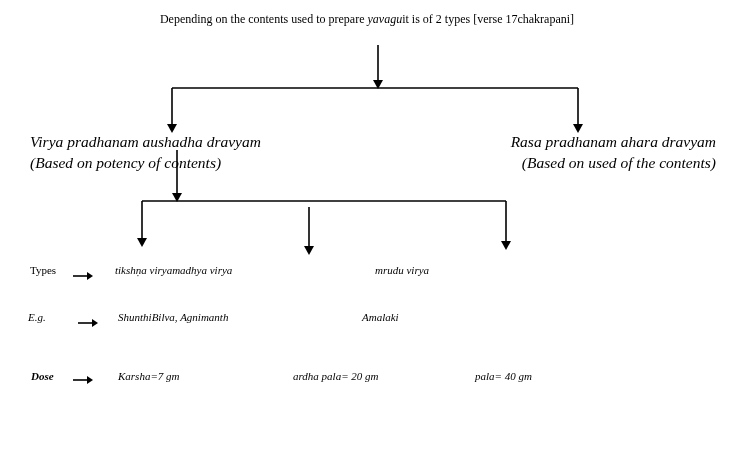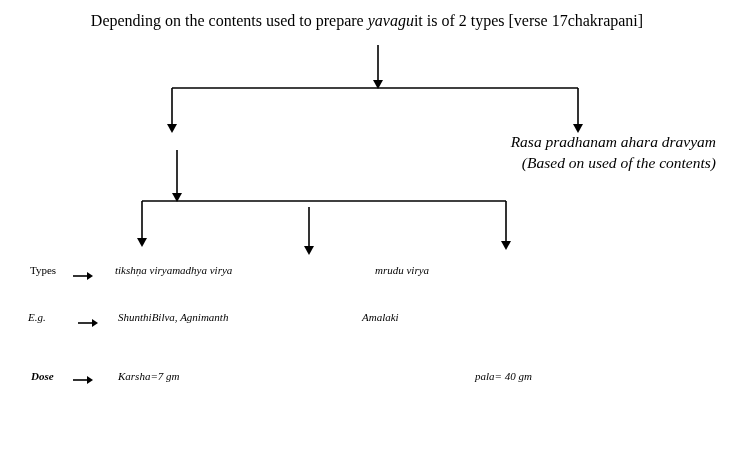--- a/index.html
+++ b/index.html
@@ -21,21 +21,21 @@
     left: 0;
     top: 0;
     z-index: 1;
   }
   .abs { position: absolute; z-index: 2; }
   .title {
     left: 0;
     top: 12px;
     width: 734px;
     text-align: center;
-    font-size: 16px;
+    font-size: 12px;
     white-space: nowrap;
   }
   .title .it { font-style: italic; }
   .branch-label {
     font-style: italic;
     font-size: 15.5px;
     line-height: 21px;
     white-space: nowrap;
   }
   .branch-left  { left: 30px;  top: 131px; text-align: left; }
@@ -78,20 +78,24 @@
     <line x1="309" y1="207" x2="309" y2="247" stroke-width="1.6"></line>
     <polygon points="304,246 314,246 309,255"></polygon>
     <line x1="506" y1="201" x2="506" y2="242" stroke-width="1.6"></line>
     <polygon points="501,241 511,241 506,250"></polygon>
   </svg>
 
   <div class="abs title">
     <span>Depending on the contents used to prepare </span><span class="it">yavagu</span><span>it is of 2 types [verse 17chakrapani]</span>
   </div>
 
+  <div class="abs branch-label branch-left">
+    <div>Virya pradhanam aushadha dravyam</div>
+    <div>(Based on potency of contents)</div>
+  </div>
 
   <div class="abs branch-label branch-right">
     <div>Rasa pradhanam ahara dravyam</div>
     <div>(Based on used of the contents)</div>
   </div>
 
   <span class="abs rowtext up" style="left:30px; top:264px;">Types</span>
   <span class="abs arrow-icon" style="left:72px; top:268px;">
     <svg width="22" height="12">
         <line x1="1" y1="6" x2="15" y2="6" stroke-width="1.6"></line>
@@ -116,15 +120,16 @@
   <span class="abs rowtext it" style="left:362px; top:311px;">Amalaki</span>
 
   <span class="abs rowtext it" style="left:31px; top:370px;font-weight:bold;">Dose</span>
   <span class="abs arrow-icon" style="left:72px; top:372px;">
     <svg width="22" height="12">
         <line x1="1" y1="6" x2="15" y2="6" stroke-width="1.6"></line>
         <polygon points="15,2 15,10 21,6"></polygon>
       </svg>
   </span>
   <span class="abs rowtext it" style="left:118px; top:370px;">Karsha=7 gm</span>
+  <span class="abs rowtext it" style="left:293px; top:370px;">ardha pala= 20 gm</span>
   <span class="abs rowtext it" style="left:475px; top:370px;">pala= 40 gm</span>
 
 </div>
 
 </body></html>

